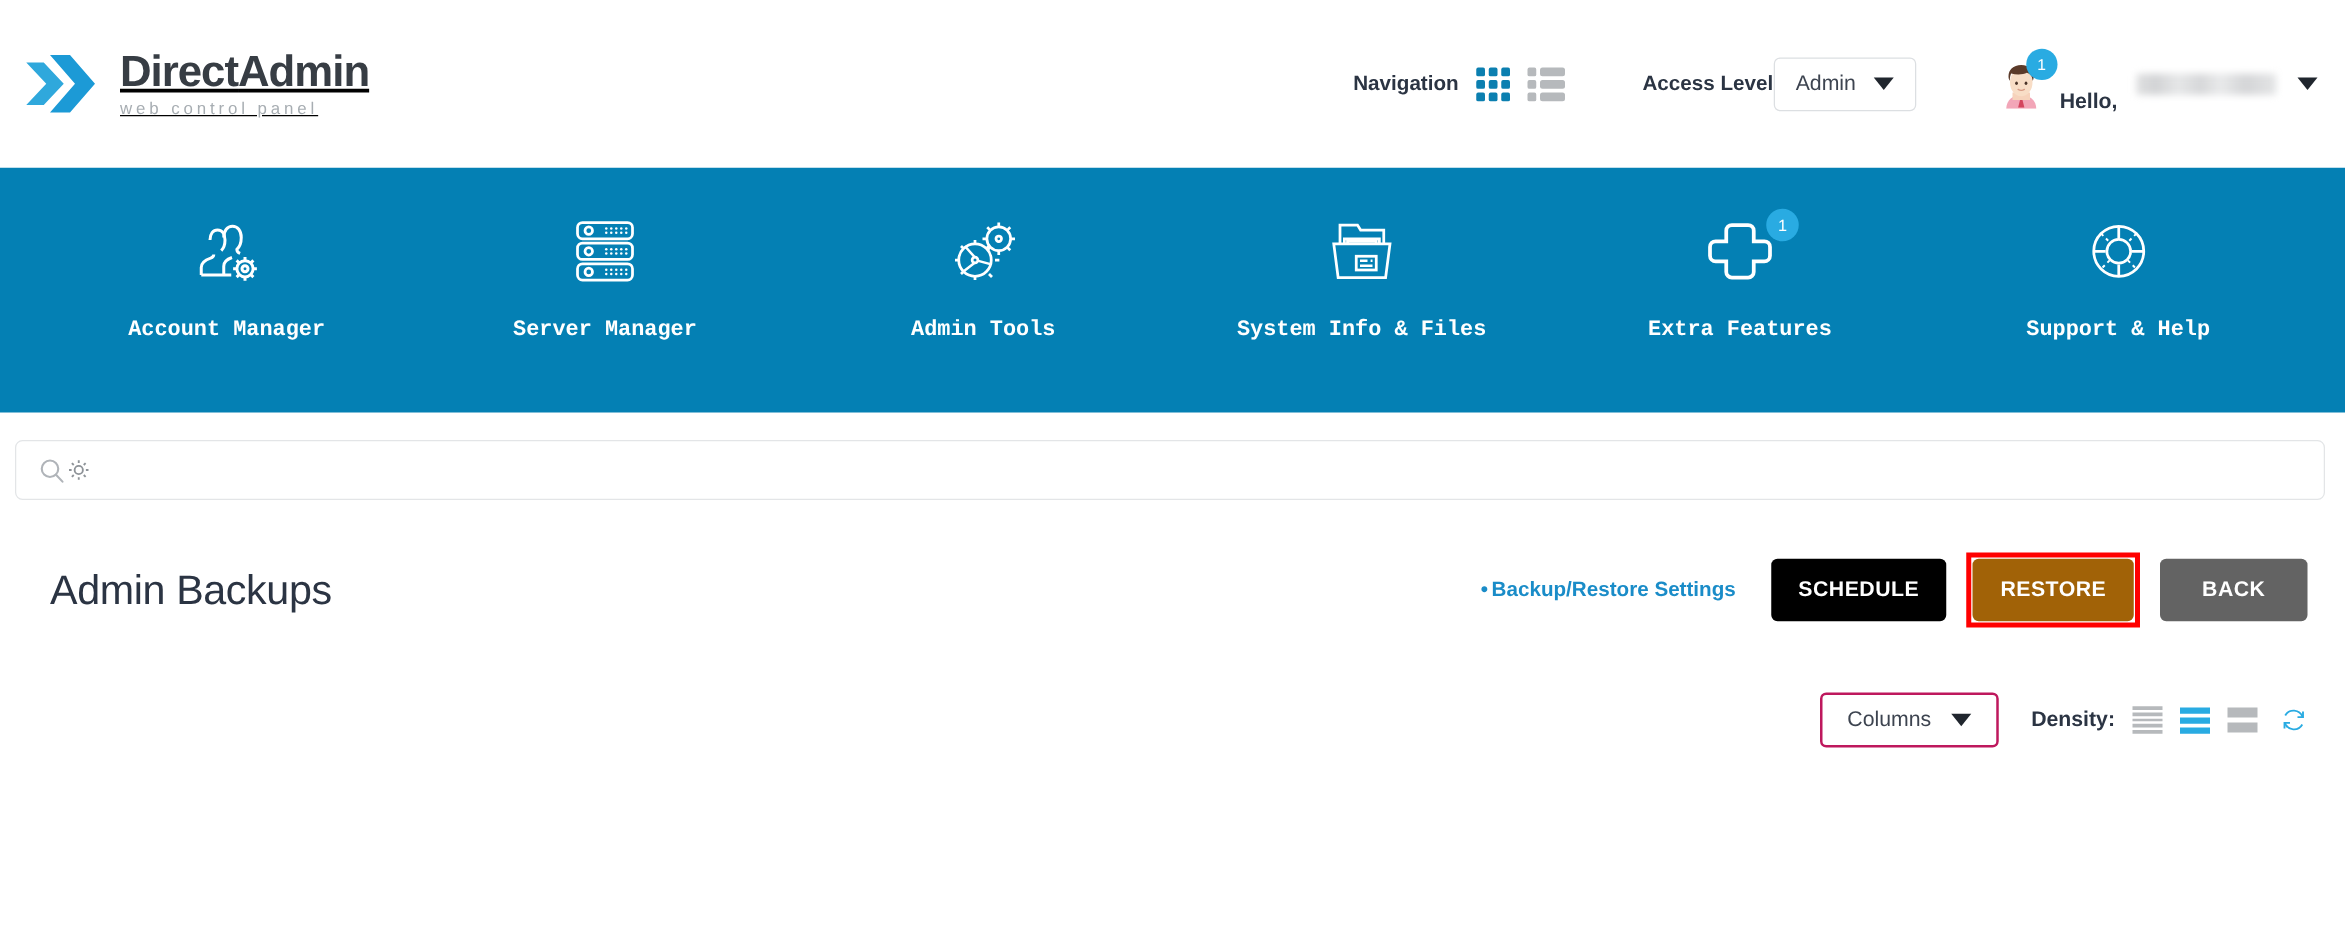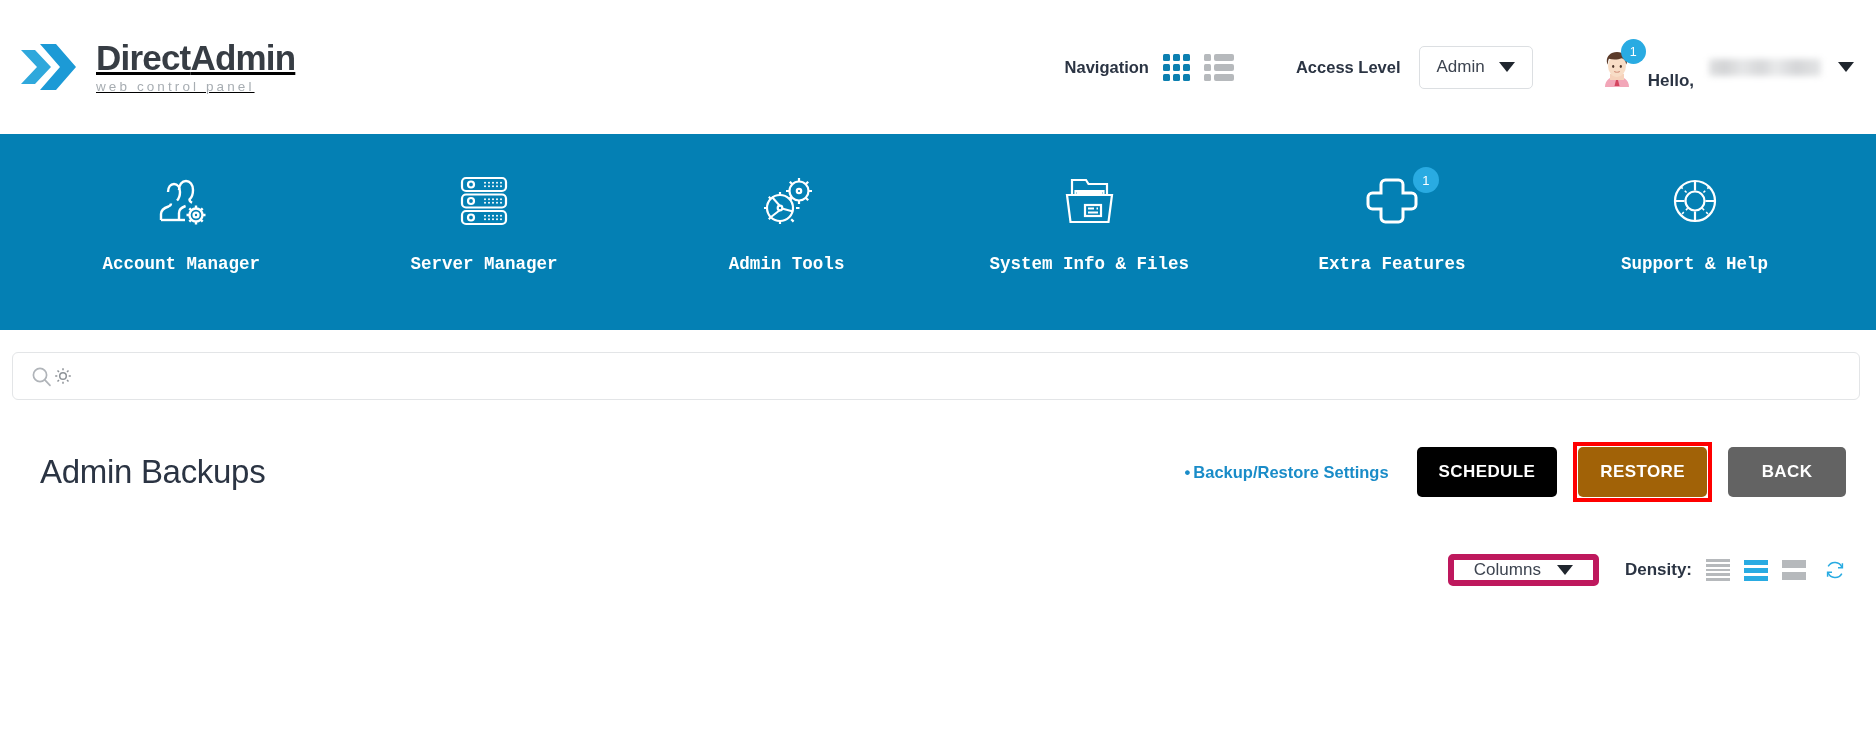--- a/index.html
+++ b/index.html
@@ -88,21 +88,20 @@
     gap: 3px;
     cursor: pointer;
   }
   .list-icon .row { display: flex; gap: 3px; align-items: center; }
   .list-icon .dot { width: 7px; height: 7px; background: #b6b9bc; border-radius: 1.5px; }
   .list-icon .bar { width: 20px; height: 7px; background: #b6b9bc; border-radius: 2px; }
 
   .access-group {
     display: flex;
     align-items: center;
-    gap: 18px;
     margin-left: 62px;
   }
   .select-box {
     border: 1px solid #dcdfe2;
     border-radius: 5px;
     height: 43px;
     min-width: 110px;
     display: flex;
     align-items: center;
     justify-content: center;
@@ -283,23 +282,23 @@
 
   
   .table-toolbar {
     display: flex;
     align-items: center;
     justify-content: flex-end;
     gap: 26px;
     padding: 52px 30px 0 0;
   }
   .columns-select {
-    border: 6px solid #be185d;
+    border: 2px solid #be185d;
     border-radius: 5px;
-    height: 32px;
+    height: 44px;
     display: flex;
     align-items: center;
     gap: 16px;
     padding: 0 20px;
     background: #fff;
     cursor: pointer;
   }
   .columns-select .sel-val { font-size: 17px; color: #3d4450; }
   .density-group { display: flex; align-items: center; gap: 14px; }
   .density-label { font-size: 17px; font-weight: bold; color: #2b3443; }

